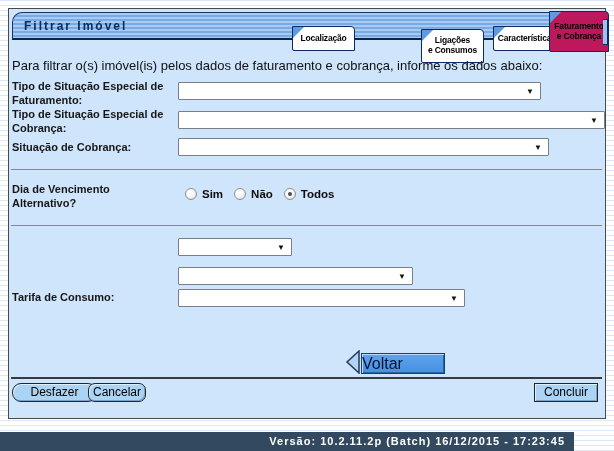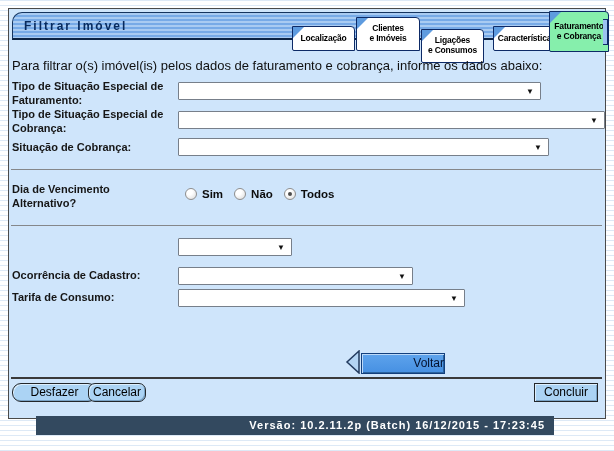--- a/index.html
+++ b/index.html
@@ -29,21 +29,21 @@
     background:#ffffff; border:1px solid #0d2a66; border-radius:0 4px 0 2px;
     display:flex; align-items:center; justify-content:center;
     font-size:8.5px; font-weight:bold; color:#000; text-align:center;
     letter-spacing:-0.2px; line-height:1.15; white-space:pre-line; overflow:hidden;
     cursor:pointer;
   }
   .tab::before {
     content:""; position:absolute; left:0; top:0;
     border-top:11px solid #5e9bdf; border-right:11px solid transparent;
   }
-  .tab.active { background:#86efac; }
+  .tab.active { background:#be185d; }
   .tab.active::after {
     content:""; position:absolute; right:0px; top:7px;
     width:4px; height:24px;
     border:1px solid #0d2a66; border-left:none; background:#9cc2f0;
   }
   
   .intro { position:absolute; left:3px; top:49px; font-size:13px; color:#101010; }
   .flabel { position:absolute; width:162px; font-size:11px; font-weight:bold; color:#161616; line-height:14px; }
   .selectbox {
     position:absolute; height:18px; background:#ffffff;
@@ -66,55 +66,51 @@
     content:""; position:absolute; left:3px; top:3px; width:4px; height:4px;
     border-radius:50%; background:#4c4c4c;
   }
   .radio-opt span.rlabel { font-size:11.5px; font-weight:bold; color:#0c0c0c; }
   
   .btn-voltar {
     position:absolute; left:352px; top:344px; width:84px; height:21px;
     background:linear-gradient(to bottom, #5ea3ec, #4690e2);
     border:1px solid #123f7d;
     box-shadow:inset 1px 1px 0 #bcd9f8, inset -1px -1px 0 #2a639f;
-    font-size:12px; color:#04122e; text-align:right; line-height:19px; cursor:pointer;
+    font-size:16px; color:#04122e; text-align:left; line-height:19px; cursor:pointer;
   }
   .back-arrow { position:absolute; left:336px; top:341px; width:15px; height:24px; cursor:pointer; }
   .btn-flat {
     position:absolute; height:19px;
     background:#abd3f4; border:1px solid #23272b;
     box-shadow:inset 1px 1px 0 #ddeefc, inset -1px -1px 0 #7aa3c6;
     font-size:12px; color:#000; text-align:center; line-height:17px; cursor:pointer;
   }
   #btn-desfazer { left:3px;  top:374px; width:85px;border-radius:9px; }
   #btn-cancelar { left:79px; top:374px; width:58px;border-radius:7px; }
   #btn-concluir { left:525px; top:374px; width:64px; }
   
   .footer {
-    position:absolute; left:0; top:416px; width:518px; height:19px;
+    position:absolute; left:0; top:432px; width:574px; height:19px;
     background:#33495f; color:#ffffff;
     font-size:11px; font-weight:bold; letter-spacing:1px;
-    text-align:right; line-height:19px; padding-right:9px;margin-left:36px;
+    text-align:right; line-height:19px; padding-right:9px;
   }
 </style>
 </head>
 <body>
 
 <div class="window">
 
   <div class="titlebar">
     <span class="title">Filtrar Imóvel</span>
   </div>
 
   <div class="tab" style="left:283px; top:17px; width:63px; height:25px;">
     <span>Localização</span>
-  </div>
-  <div class="tab" style="left:347px; top:8px; width:64px; height:34px;">
-    <span>Clientes
-e Imóveis</span>
   </div>
   <div class="tab" style="left:412px; top:20px; width:63px; height:34px;">
     <span>Ligações
 e Consumos</span>
   </div>
   <div class="tab" style="left:476px; top:17px; width:63px; height:25px;margin-left:8px;">
     <span>Característica</span>
   </div>
   <div class="tab active" style="left:540px; top:2px; width:60px; height:41px;">
     <span>Faturamento
@@ -155,21 +151,20 @@
       <span class="rlabel">Todos</span>
     </span>
   </div>
 
   <div class="hr" style="top:216px;"></div>
 
   <div class="selectbox" style="left:169px; top:229px; width:114px;">
     <span class="arrow">▼</span>
   </div>
 
-  <div class="flabel" style="left:3px; top:259px;">Ocorrência de Cadastro:</div>
   <div class="selectbox" style="left:169px; top:258px; width:235px;">
     <span class="arrow">▼</span>
   </div>
 
   <div class="flabel" style="left:3px; top:281px;">Tarifa de Consumo:</div>
   <div class="selectbox" style="left:169px; top:280px; width:287px;">
     <span class="arrow">▼</span>
   </div>
 
   <svg class="back-arrow" viewBox="0 0 15 24">

